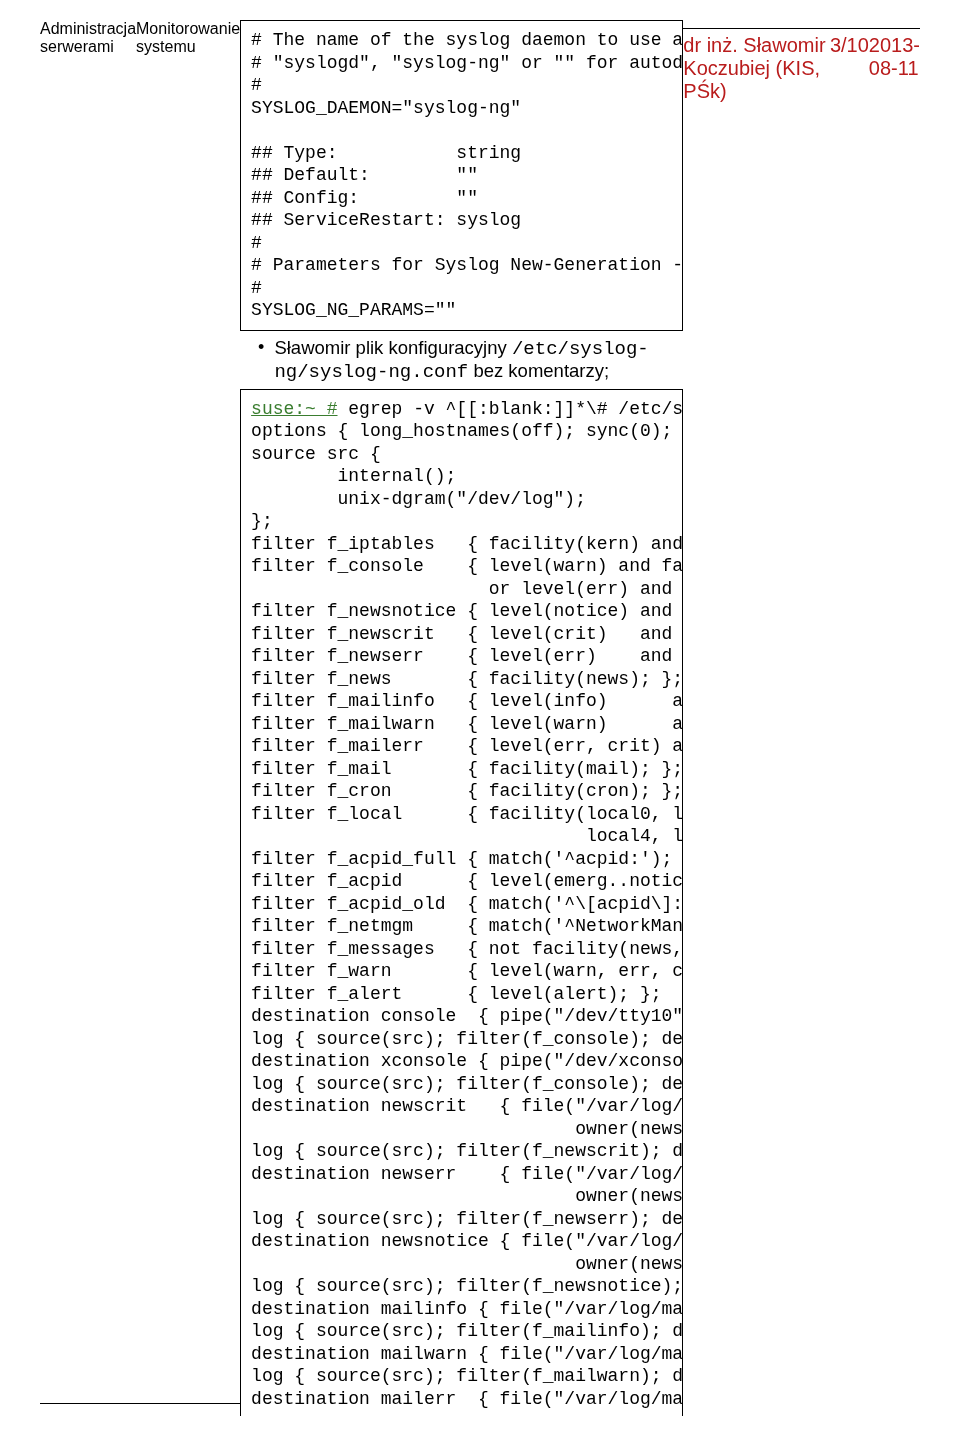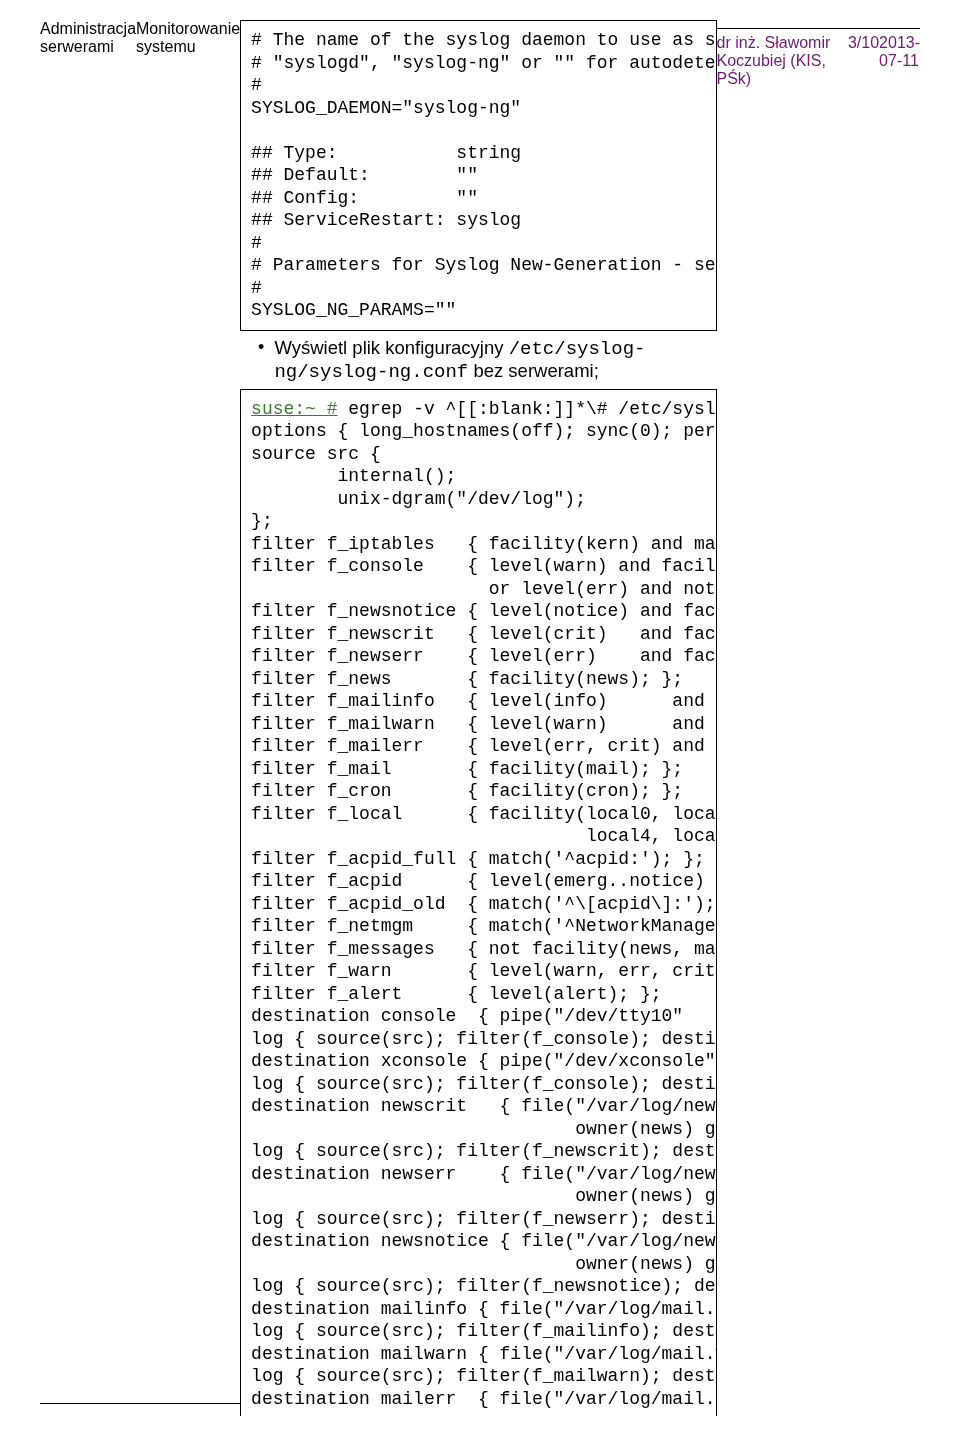--- a/index.html
+++ b/index.html
@@ -59,22 +59,22 @@
   }
   .bullet-text .mono {
     font-family: "Courier New", Courier, monospace;
     font-size: 19px;
   }
   .footer {
     border-top: 1.5px solid #000;
     padding-top: 5px;
     display: flex;
     justify-content: flex-start;
-    font-size: 16px;
-    color: #701a75;
+    font-size: 20px;
+    color: #b91c1c;
     margin-top: 8px;
   }
 </style>
 </head>
 <body>
 
 <div class="page">
 
   <div class="header">
     <span>Administracja serwerami</span>
@@ -93,21 +93,21 @@
 ## Config:         ""
 ## ServiceRestart: syslog
 #
 # Parameters for Syslog New-Generation - see syslog-ng(8)
 #
 SYSLOG_NG_PARAMS=""</div>
 
     <div class="bullet-row">
       <span class="bullet-dot">•</span>
       <span class="bullet-text">
-        <span>Wyświetl plik konfiguracyjny </span><span class="mono">/etc/syslog-ng/syslog-ng.conf</span><span> bez serwerami;</span>
+        <span>Sławomir plik konfiguracyjny </span><span class="mono">/etc/syslog-ng/syslog-ng.conf</span><span> bez komentarzy;</span>
       </span>
     </div>
 
     <div class="codebox" id="codebox2"><div><span class="suse">suse:~ #</span><span> egrep -v ^[[:blank:]]*\# /etc/syslog-ng/syslog-ng.conf | sed -e '/^$/d'</span></div><div>options { long_hostnames(off); sync(0); perm(0640); stats(3600); };
 source src {
         internal();
         unix-dgram("/dev/log");
 };
 filter f_iptables   { facility(kern) and match("IN=") and match("OUT="); };
 filter f_console    { level(warn) and facility(kern) and not filter(f_iptables)
@@ -147,16 +147,16 @@
 log { source(src); filter(f_mailinfo); destination(mailinfo); };
 destination mailwarn { file("/var/log/mail.warn"); };
 log { source(src); filter(f_mailwarn); destination(mailwarn); };
 destination mailerr  { file("/var/log/mail.err" fsync(yes)); };</div></div>
 
   </div>
 
   <div class="footer">
     <span>dr inż. Sławomir Koczubiej (KIS, PŚk)</span>
     <span>3/10</span>
-    <span>2013-07-11</span>
+    <span>2013-08-11</span>
   </div>
 
 </div>
 
 </body></html>

